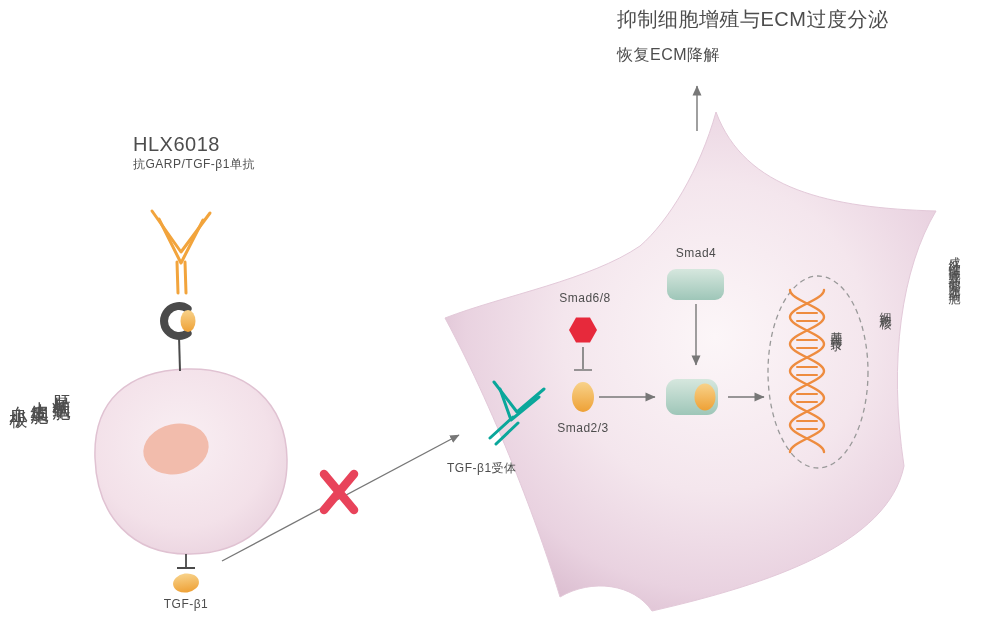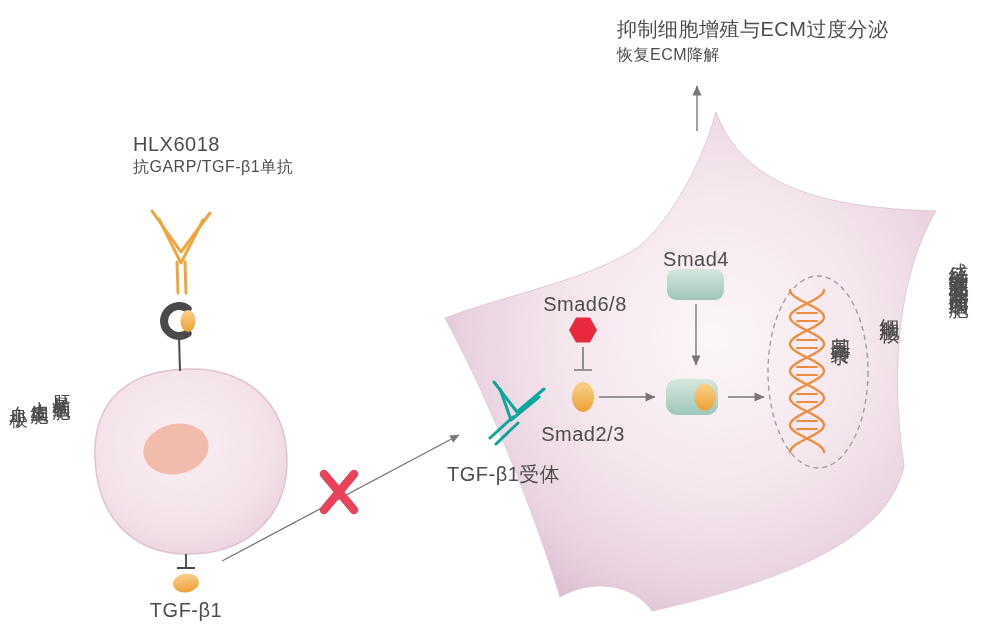--- a/index.html
+++ b/index.html
@@ -5,21 +5,21 @@
   * { margin:0; padding:0; box-sizing:border-box; }
   html,body { background:#fff; }
   body {
     width:993px; height:632px;
     font-family:"Liberation Sans","DejaVu Sans",sans-serif;
     color:#4D4D4D;
   }
   .stage { position:relative; width:993px; height:632px; background:#fff; overflow:hidden; }
   .stage > svg { position:absolute; left:0; top:0; }
   .label {
-    position:absolute; color:#4D4D4D; font-size:20px; line-height:1.3;
+    position:absolute; color:#4D4D4D; font-size:12px; line-height:1.3;
     white-space:nowrap; letter-spacing:0.5px;
   }
   .v {
     writing-mode:vertical-rl; text-orientation:upright; letter-spacing:3px;
   }
   .ctr { transform:translateX(-50%); }
 </style>
 </head>
 <body>
 
@@ -123,25 +123,25 @@
         <line x1="797" y1="367" x2="817" y2="367"></line>
           <line x1="797" y1="375" x2="817" y2="375"></line>
         <line x1="797" y1="394" x2="817" y2="394"></line>
           <line x1="797" y1="402" x2="817" y2="402"></line>
         <line x1="797" y1="421" x2="817" y2="421"></line>
           <line x1="797" y1="429" x2="817" y2="429"></line>
       </g>
     </g>
   </svg>
 
-  <div class="label" style="left:617px; top:16px; font-size:20px">抑制细胞增殖与ECM过度分泌</div>
+  <div class="label" style="left:617px; top:6px; font-size:20px">抑制细胞增殖与ECM过度分泌</div>
   <div class="label" style="left:617px; top:45px; font-size:16px">恢复ECM降解</div>
 
   <div class="label" style="left:133px; top:131px; font-size:20px">HLX6018</div>
-  <div class="label" style="left:133px; top:157px; font-size:16px">抗GARP/TGF-β1单抗</div>
+  <div class="label" style="left:133px; top:157px; font-size:12px">抗GARP/TGF-β1单抗</div>
 
 
   <div class="label v" style="left:49px; top:381px; font-size:18px; letter-spacing:2px">肝星状细胞</div>
   <div class="label v" style="left:27px; top:387px; font-size:18px; letter-spacing:2px">上皮细胞</div>
   <div class="label v" style="left:6px; top:392px; font-size:18px; letter-spacing:2px">血小板</div>
 
   <div class="label ctr" style="left:186px; top:597px">TGF-β1</div>
 
   <div class="label" style="left:447px; top:461px">TGF-β1受体</div>
 

